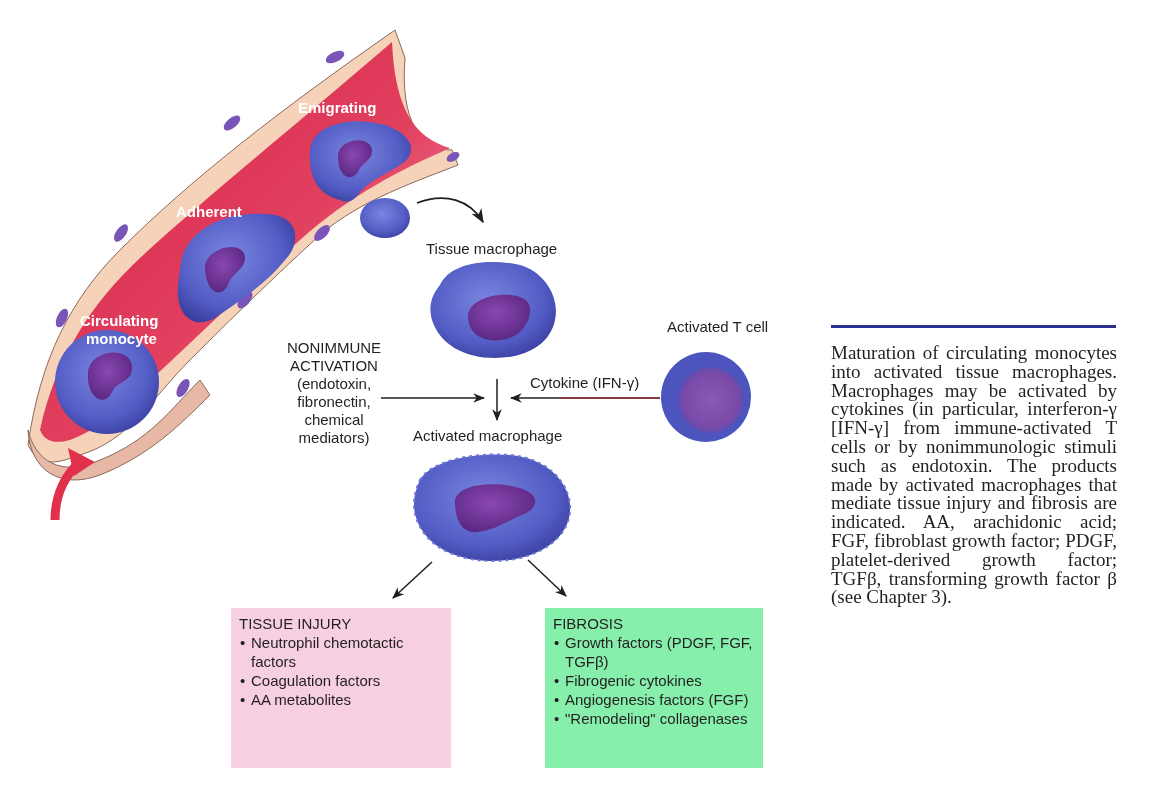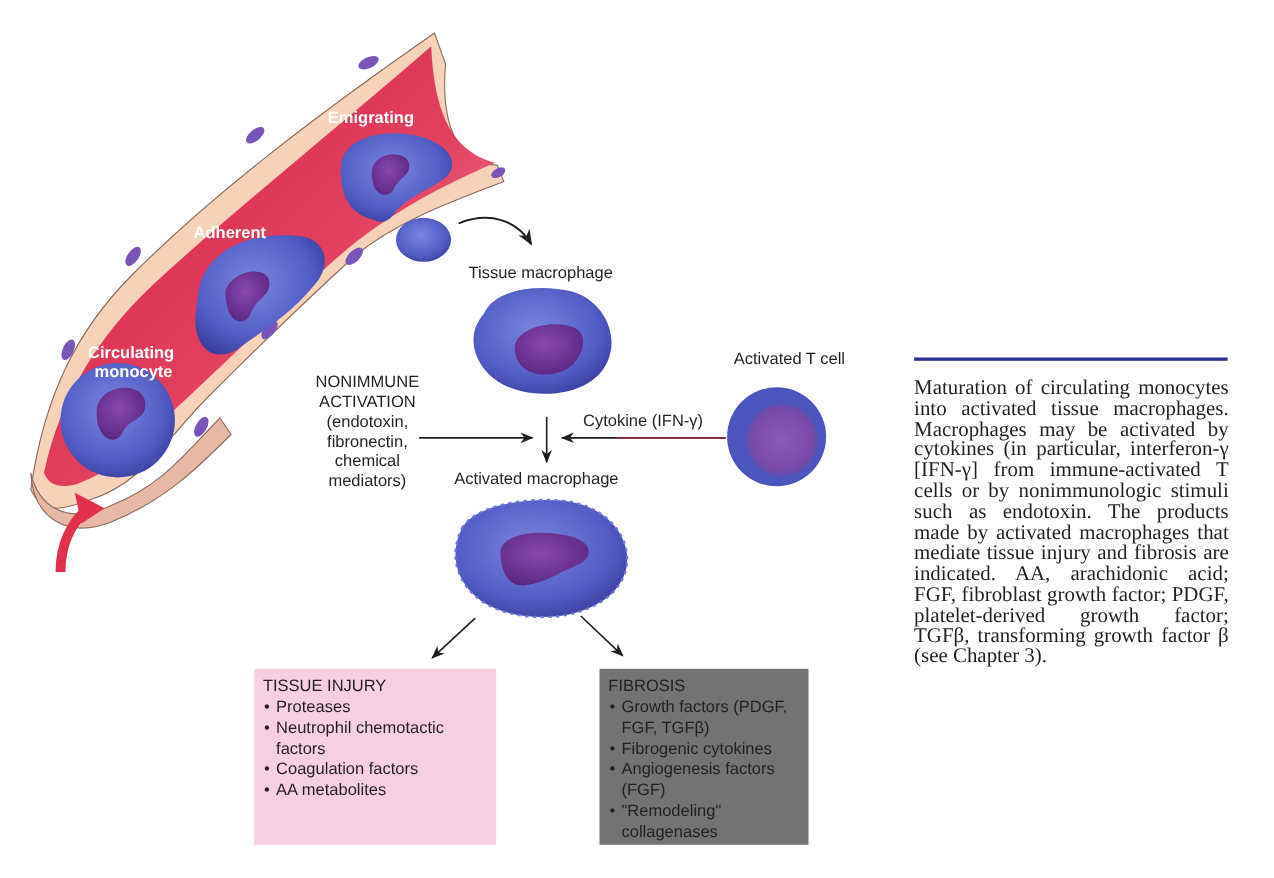--- a/index.html
+++ b/index.html
@@ -8,21 +8,21 @@
     #art { position: absolute; left: 0; top: 0; width: 1158px; height: 798px; }
     .lbl { position: absolute; font-family: "Liberation Sans", sans-serif; font-size: 15px; line-height: 18px; color: #231f20; white-space: nowrap; }
     .lbl-w { position: absolute; font-family: "Liberation Sans", sans-serif; font-weight: bold; font-size: 15px; line-height: 18px; color: #ffffff; white-space: nowrap; text-align: center; }
     .center { text-align: center; }
     .box { position: absolute; padding: 6px 8px 9px 8px; box-sizing: border-box; font-family: "Liberation Sans", sans-serif; font-size: 15px; line-height: 19px; color: #231f20; }
     .box .title { display: block; }
     .box ul { list-style: none; margin: 0; padding: 0; }
     .box li { position: relative; padding-left: 12px; }
     .box li::before { content: "\2022"; position: absolute; left: 1px; top: 0; }
     #box-injury { left: 231px; top: 608px; width: 220px; height: 160px; background: #f6cfe0; }
-    #box-fibrosis { left: 545px; top: 608px; width: 190px; height: 160px; background: #737373; }
+    #box-fibrosis { left: 545px; top: 608px; width: 218px; height: 160px; background: #86efac; }
     #caption-rule { position: absolute; left: 831px; top: 325px; width: 285px; height: 3px; background: #2b2f8f; }
     #caption { position: absolute; left: 831px; top: 344px; width: 286px; font-family: "Liberation Serif", serif; font-size: 19px; line-height: 18.8px; color: #231f20; text-align: justify; }
   </style>
 </head>
 <body>
 
 <svg id="art" viewBox="0 0 1158 798" xmlns="http://www.w3.org/2000/svg">
   <defs>
     <linearGradient id="lumenGrad" x1="0" y1="0" x2="1" y2="1">
       <stop offset="0" stop-color="#d41f45"></stop>
@@ -125,21 +125,20 @@
   <div>ACTIVATION</div>
   <div>(endotoxin,</div>
   <div>fibronectin,</div>
   <div>chemical</div>
   <div>mediators)</div>
 </div>
 
 <div class="box" id="box-injury">
   <span class="title">TISSUE INJURY</span>
   <ul>
-    <li>Proteases</li>
     <li>Neutrophil chemotactic factors</li>
     <li>Coagulation factors</li>
     <li>AA metabolites</li>
   </ul>
 </div>
 
 <div class="box" id="box-fibrosis">
   <span class="title">FIBROSIS</span>
   <ul>
     <li>Growth factors (PDGF, FGF, TGFβ)</li>

